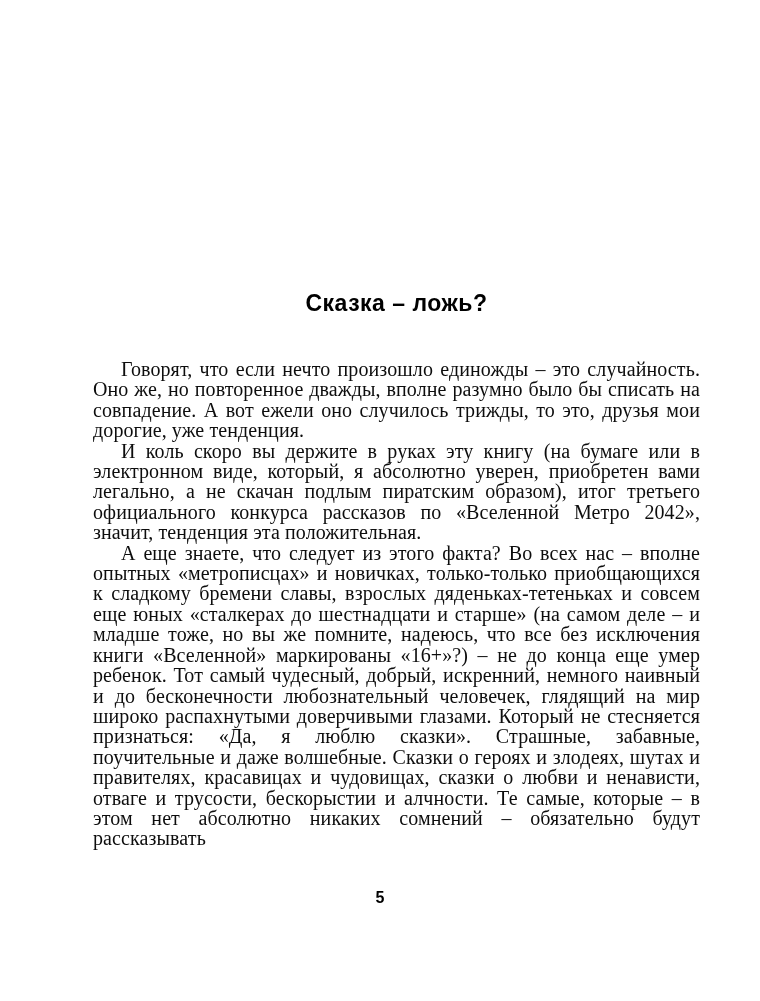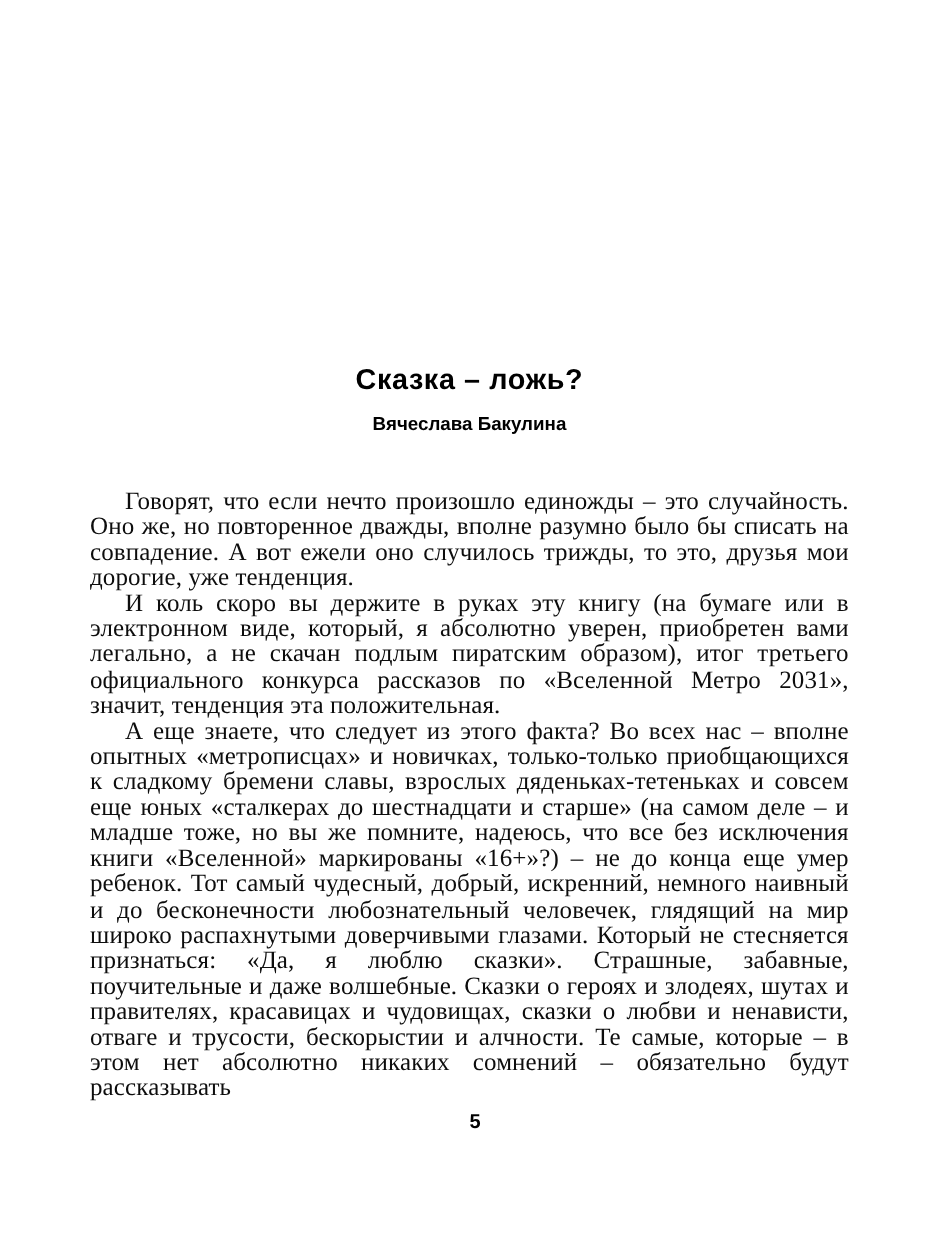--- a/index.html
+++ b/index.html
@@ -12,21 +12,21 @@
     position: relative;
     width: 760px;
     height: 1001px;
     background: #ffffff;
     overflow: hidden;
     font-family: "Liberation Serif", serif;
     color: #111111;
   }
   .content {
     position: absolute;
-    left: 72px;
+    left: 93px;
     top: 0;
     width: 607px;
   }
   .title {
     margin: 0;
     padding-top: 290px;
     text-align: center;
     font-family: "Liberation Sans", sans-serif;
     font-weight: 700;
     font-size: 23px;
@@ -68,25 +68,24 @@
 </style>
 </head>
 <body>
 
 <div class="page">
   <div class="content">
 
     <h1 class="title">Сказка – ложь?</h1>
 
     <div class="subtitle">
-      <div>Вячеслава Бакулина</div>
     </div>
 
     <div class="body-text">
       <p>Говорят, что если нечто произошло единожды – это случайность. Оно же, но повторенное дважды, вполне разумно было бы списать на совпадение. А вот ежели оно случилось трижды, то это, друзья мои дорогие, уже тенденция.</p>
-      <p>И коль скоро вы держите в руках эту книгу (на бумаге или в электронном виде, который, я абсолютно уверен, приобретен вами легально, а не скачан подлым пиратским образом), итог третьего официального конкурса рассказов по «Вселенной Метро 2031», значит, тенденция эта положительная.</p>
+      <p>И коль скоро вы держите в руках эту книгу (на бумаге или в электронном виде, который, я абсолютно уверен, приобретен вами легально, а не скачан подлым пиратским образом), итог третьего официального конкурса рассказов по «Вселенной Метро 2042», значит, тенденция эта положительная.</p>
       <p>А еще знаете, что следует из этого факта? Во всех нас – вполне опытных «метрописцах» и новичках, только-только приобщающихся к сладкому бремени славы, взрослых дяденьках-тетеньках и совсем еще юных «сталкерах до шестнадцати и старше» (на самом деле – и младше тоже, но вы же помните, надеюсь, что все без исключения книги «Вселенной» маркированы «16+»?) – не до конца еще умер ребенок. Тот самый чудесный, добрый, искренний, немного наивный и до бесконечности любознательный человечек, глядящий на мир широко распахнутыми доверчивыми глазами. Который не стесняется признаться: «Да, я люблю сказки». Страшные, забавные, поучительные и даже волшебные. Сказки о героях и злодеях, шутах и правителях, красавицах и чудовищах, сказки о любви и ненависти, отваге и трусости, бескорыстии и алчности. Те самые, которые – в этом нет абсолютно никаких сомнений – обязательно будут рассказывать</p>
     </div>
 
   </div>
 
   <div class="page-number">5</div>
 </div>
 
 </body></html>

